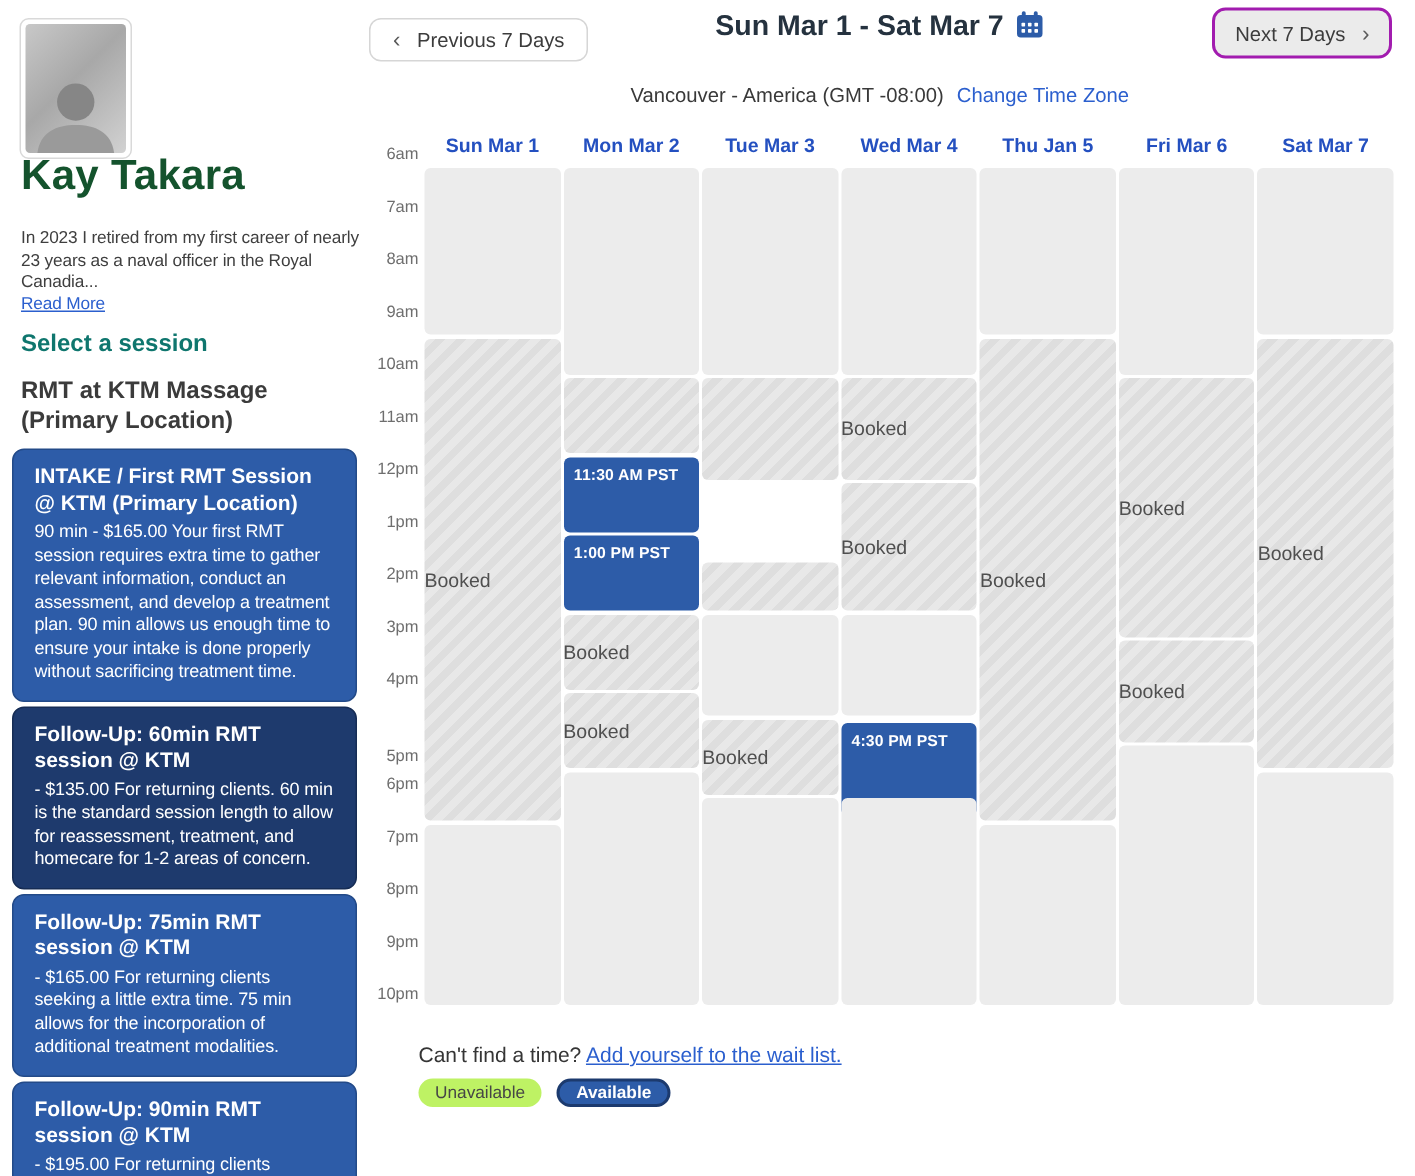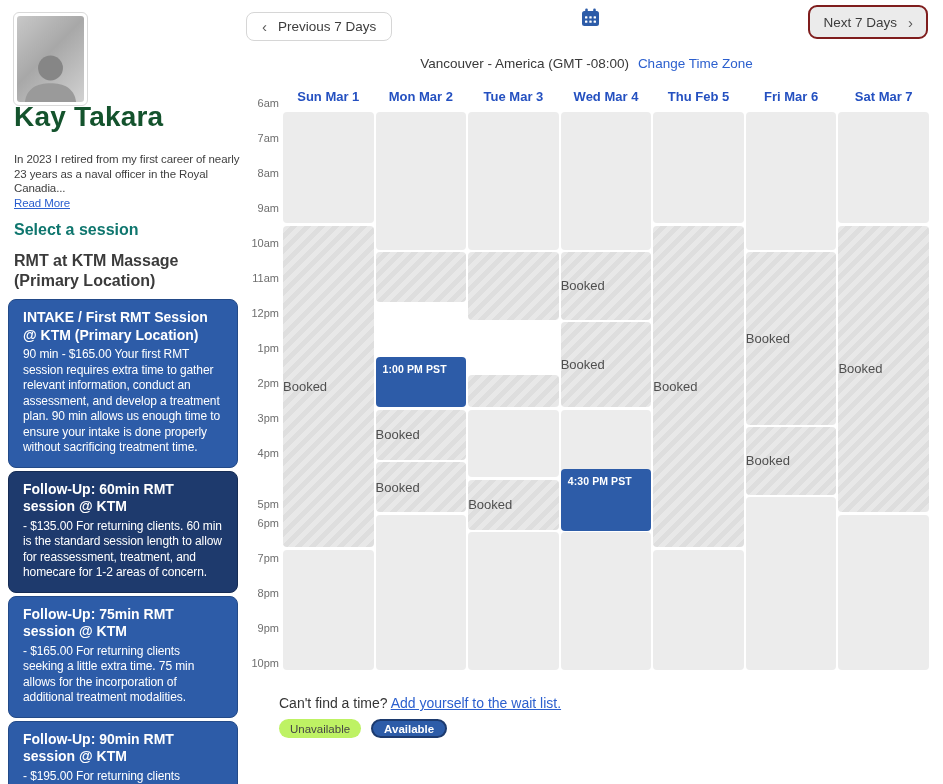--- a/index.html
+++ b/index.html
@@ -62,21 +62,21 @@
   
   .btn-prev {
     position: absolute; left: 246px; top: 12px; height: 29px;
     display: inline-flex; align-items: center; gap: 11px; padding: 0 15px;
     background: #fff; border: 1px solid #d6d6d6; border-radius: 8px;
     font-family: inherit; font-size: 13.5px; color: #3c3c3c; cursor: pointer;
   }
   .btn-next {
     position: absolute; right: 15px; top: 5px; height: 34px;
     display: inline-flex; align-items: center; gap: 11px; padding: 0 13px;
-    background: #ebebeb; border: 2px solid #7f1d1d; border-radius: 9px;
+    background: #ebebeb; border: 2px solid #a21caf; border-radius: 9px;
     font-family: inherit; font-size: 13.5px; color: #3c3c3c; cursor: pointer;
   }
   .chev { font-size: 15px; color: #5a5a5a; line-height: 1; }
 
   .cal-title {
     position: absolute; left: 245px; right: 15px; top: 7px;
     text-align: center; font-size: 19px; font-weight: 700; color: #25323f;
   }
   .cal-title .cal-icon { display: inline-block; vertical-align: -3px; margin-left: 8px; cursor: pointer; }
 
@@ -168,21 +168,21 @@
     <p>- $195.00 For returning clients seeking additional time to address multiple challenge areas in one visit.</p>
   </article>
 </div>
 
 <button class="btn-prev">
   <span class="chev">‹</span>
   <span>Previous 7 Days</span>
 </button>
 
 <div class="cal-title">
-  <span class="cal-icon"><svg width="19" height="19" viewBox="0 0 19 19" xmlns="http://www.w3.org/2000/svg">
+  <span>Sun Mar 1 - Sat Mar 7</span><span class="cal-icon"><svg width="19" height="19" viewBox="0 0 19 19" xmlns="http://www.w3.org/2000/svg">
       <rect x="1" y="3" width="17" height="15" rx="2.5" fill="#2d5ca8"></rect>
       <rect x="4.2" y="0.5" width="2.6" height="4.5" rx="1.2" fill="#2d5ca8"></rect>
       <rect x="12.2" y="0.5" width="2.6" height="4.5" rx="1.2" fill="#2d5ca8"></rect>
       <g fill="#ffffff">
         <rect x="4" y="8.2" width="2.4" height="2.4" rx="0.5"></rect>
           <rect x="8.3" y="8.2" width="2.4" height="2.4" rx="0.5"></rect>
           <rect x="12.6" y="8.2" width="2.4" height="2.4" rx="0.5"></rect>
         <rect x="4" y="12.4" width="2.4" height="2.4" rx="0.5"></rect>
           <rect x="8.3" y="12.4" width="2.4" height="2.4" rx="0.5"></rect>
           <rect x="12.6" y="12.4" width="2.4" height="2.4" rx="0.5"></rect>
@@ -198,21 +198,21 @@
 <div class="tz-line">
   <span>Vancouver - America (GMT -08:00)</span>
   <a>Change Time Zone</a>
 </div>
 
 <div class="day-headers" id="day-headers">
     <div class="day-header">Sun Mar 1</div>
     <div class="day-header">Mon Mar 2</div>
     <div class="day-header">Tue Mar 3</div>
     <div class="day-header">Wed Mar 4</div>
-    <div class="day-header">Thu Feb 5</div>
+    <div class="day-header">Thu Jan 5</div>
     <div class="day-header">Fri Mar 6</div>
     <div class="day-header">Sat Mar 7</div>
   </div>
 <div class="time-gutter" id="time-gutter">
     <div class="time-label" style="top: -15px;">6am</div>
     <div class="time-label" style="top: 20px;">7am</div>
     <div class="time-label" style="top: 55px;">8am</div>
     <div class="time-label" style="top: 90px;">9am</div>
     <div class="time-label" style="top: 125px;">10am</div>
     <div class="time-label" style="top: 160px;">11am</div>
@@ -232,20 +232,23 @@
     <div class="day-col">
       <div class="blk blk-closed" style="top: 1px; height: 111.25px;"></div>
       <div class="blk blk-booked" style="top: 114.75px; height: 321.25px;">
         <span>Booked</span>
       </div>
       <div class="blk blk-closed" style="top: 438.5px; height: 120px;"></div>
     </div>
     <div class="day-col">
       <div class="blk blk-closed" style="top: 1px; height: 137.5px;"></div>
       <div class="blk blk-unavailable" style="top: 141px; height: 50px;"></div>
+      <div class="blk blk-available" style="top: 193.5px; height: 50px;">
+        <span>11:30 AM PST</span>
+      </div>
       <div class="blk blk-available" style="top: 246px; height: 50px;">
         <span>1:00 PM PST</span>
       </div>
       <div class="blk blk-booked" style="top: 298.5px; height: 50px;">
         <span>Booked</span>
       </div>
       <div class="blk blk-booked" style="top: 351px; height: 50px;">
         <span>Booked</span>
       </div>
       <div class="blk blk-closed" style="top: 403.5px; height: 155px;"></div>
@@ -262,21 +265,21 @@
     </div>
     <div class="day-col">
       <div class="blk blk-closed" style="top: 1px; height: 137.5px;"></div>
       <div class="blk blk-booked" style="top: 141px; height: 67.5px;">
         <span>Booked</span>
       </div>
       <div class="blk blk-booked" style="top: 211px; height: 85px;">
         <span>Booked</span>
       </div>
       <div class="blk blk-closed" style="top: 298.5px; height: 67.5px;"></div>
-      <div class="blk blk-available" style="top: 358px; height: 62px;">
+      <div class="blk blk-available" style="top: 371px; height: 62px;">
         <span>4:30 PM PST</span>
       </div>
       <div class="blk blk-closed" style="top: 421px; height: 137.5px;"></div>
     </div>
     <div class="day-col">
       <div class="blk blk-closed" style="top: 1px; height: 111.25px;"></div>
       <div class="blk blk-booked" style="top: 114.75px; height: 321.25px;">
         <span>Booked</span>
       </div>
       <div class="blk blk-closed" style="top: 438.5px; height: 120px;"></div>

